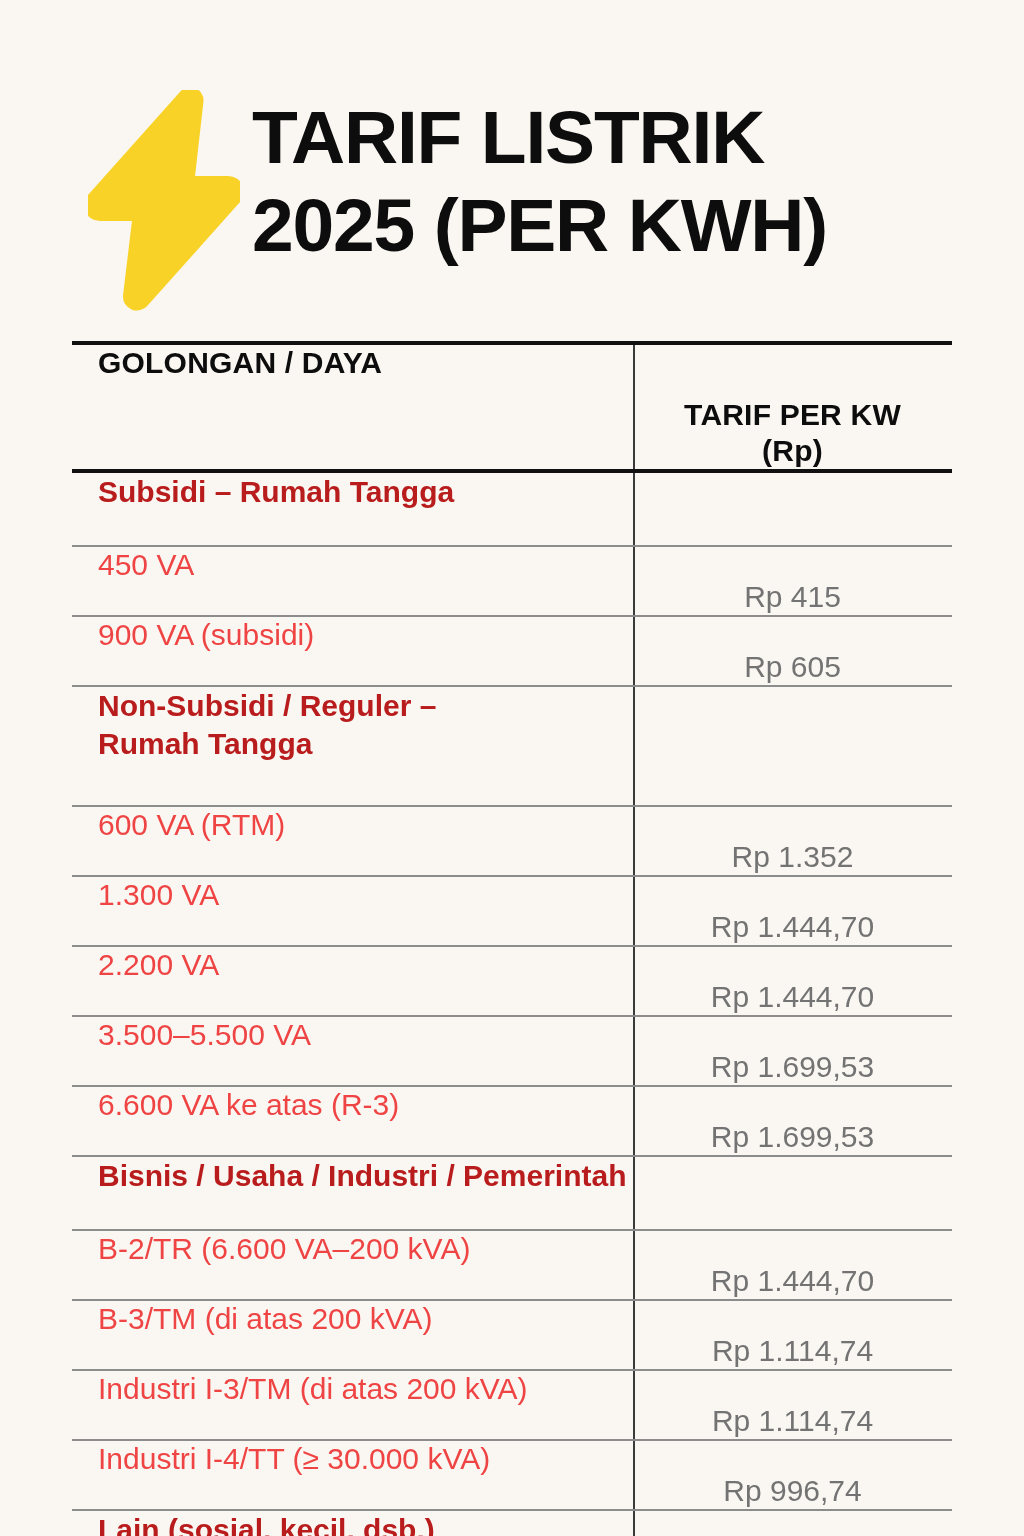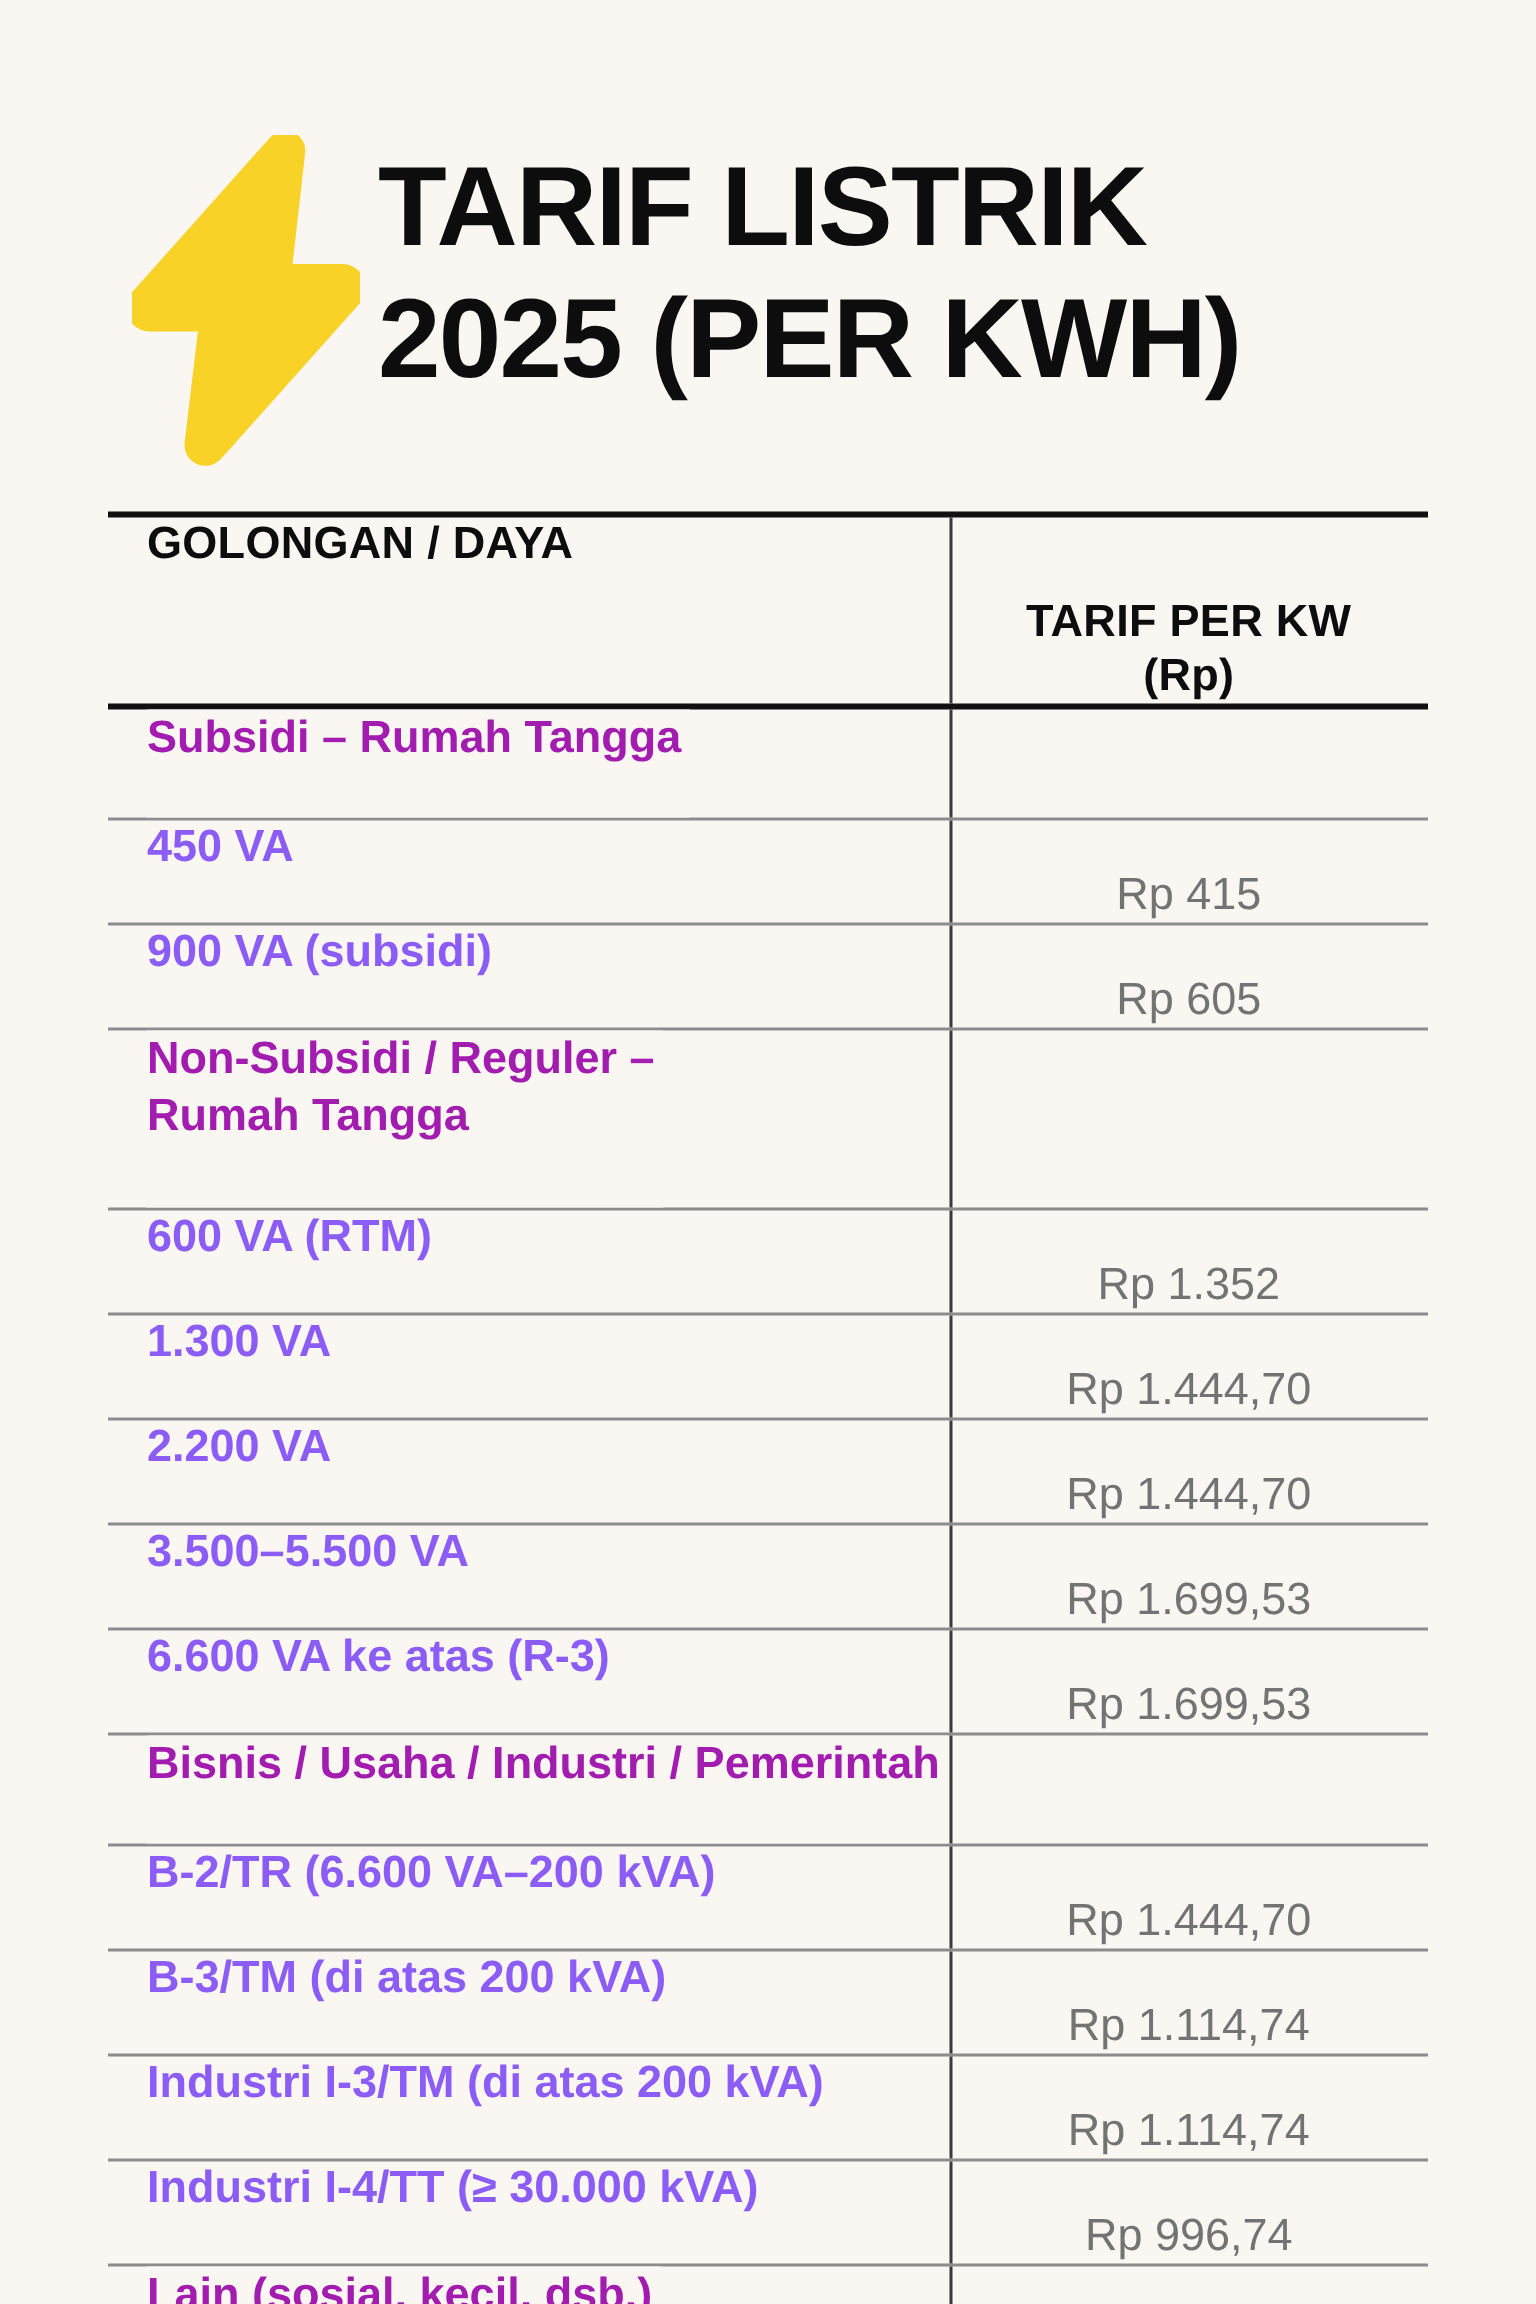--- a/index.html
+++ b/index.html
@@ -142,39 +142,39 @@
   .section-row {
     height: 72px;
   }
   .section-row.tall {
     height: 118px;
   }
   .section-text {
     font-weight: 700;
     font-size: 30px;
     line-height: 1.25;
-    color: #a21caf;
+    color: #b91c1c;
     white-space: nowrap;
     position: relative;
     z-index: 3;
     background: #faf7f2;
     padding-right: 6px;
   }
   .section-text.wrap {
     white-space: normal;
   }
 
   .data-row {
     height: 68px;
   }
   .data-text {
-    font-weight: 700;
+    font-weight: 400;
     font-size: 30px;
     line-height: 1.2;
-    color: #8b5cf6;
+    color: #ef4444;
     white-space: nowrap;
   }
   .price-text {
     font-weight: 400;
     font-size: 30px;
     line-height: 1.2;
     color: #737373;
     white-space: nowrap;
   }
 </style>

